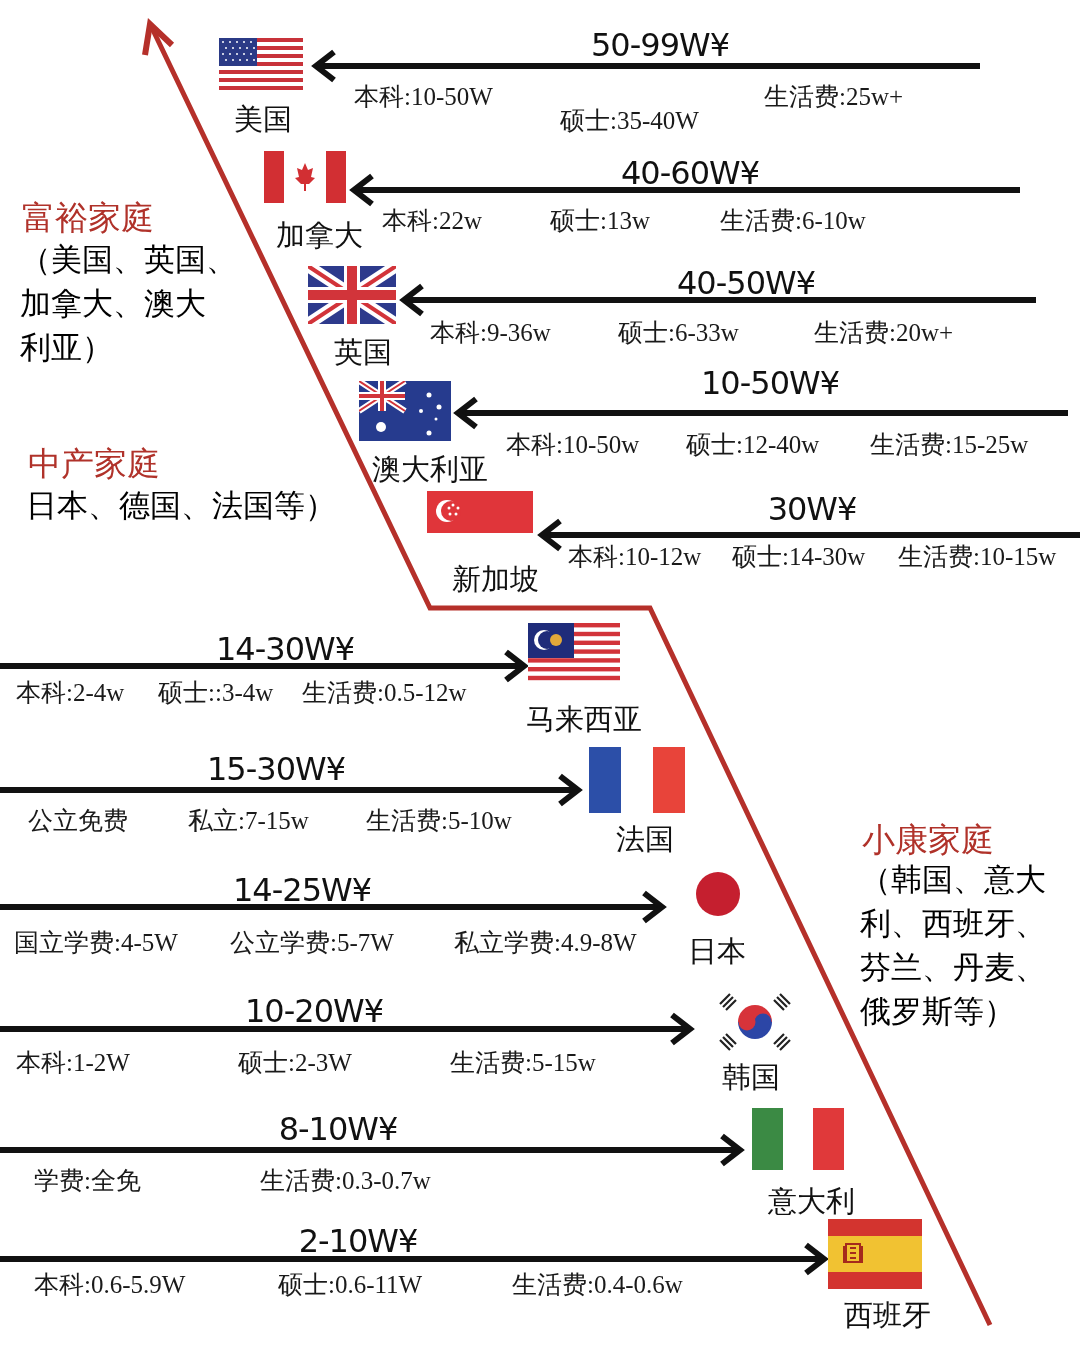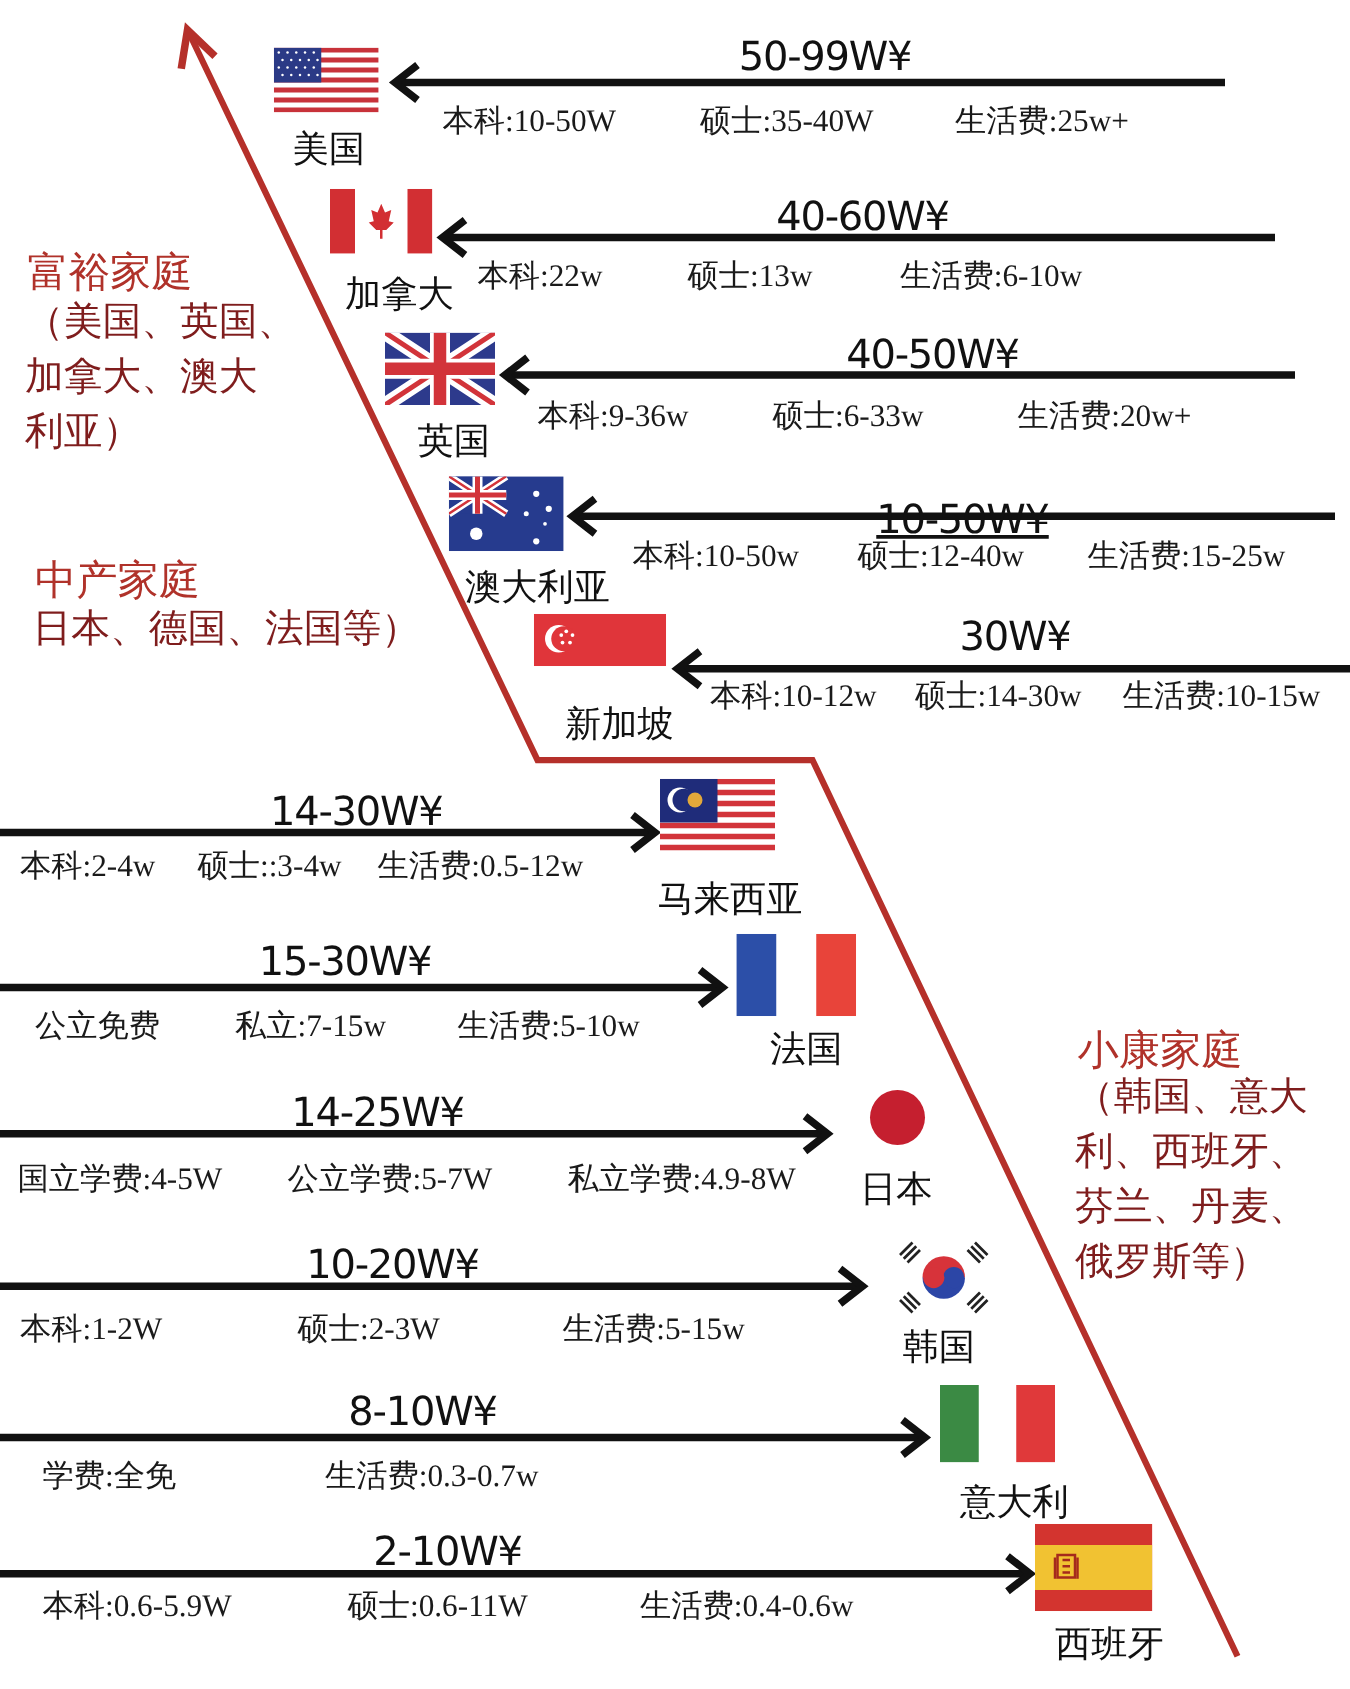--- a/index.html
+++ b/index.html
@@ -5,21 +5,21 @@
   html, body { margin:0; padding:0; background:#ffffff; }
   body { width:1080px; height:1351px; position:relative; overflow:hidden;
          font-family:"DejaVu Serif","Liberation Serif",serif; color:#111; }
   svg.lines { position:absolute; left:0; top:0; }
   .price { position:absolute; font-family:"DejaVu Sans","Liberation Sans",sans-serif;
            font-size:32px; color:#111; letter-spacing:-1px; white-space:nowrap; transform:translateX(-50%); }
   .detail { position:absolute; font-size:25px; white-space:nowrap; color:#1a1a1a; font-family:"Liberation Serif","DejaVu Serif",serif; }
   .detail span { position:absolute; white-space:nowrap; }
   .cname { position:absolute; font-size:29px; white-space:nowrap; font-family:"Liberation Serif","DejaVu Serif",serif; }
   .tier-title { position:absolute; font-family:"DejaVu Sans","Liberation Sans",sans-serif; font-size:33px; color:#b0322a; white-space:nowrap; }
-  .tier-desc { position:absolute; font-family:Liberation Mono, monospace; font-size:31px; line-height:44px; color:#7f1d1d; }
+  .tier-desc { position:absolute; font-family:Liberation Serif, serif; font-size:31px; line-height:44px; color:#000000; }
   .flag { position:absolute; overflow:hidden; }
 </style>
 </head>
 <body>
 
 <svg class="lines" width="1080" height="1351">
   <defs>
     <marker id="redhead" markerWidth="10" markerHeight="10" refX="5" refY="5" orient="auto-start-reverse" markerUnits="userSpaceOnUse">
     </marker>
   </defs>
@@ -128,21 +128,21 @@
         <circle cx="21" cy="22" r="1"></circle>
         <circle cx="28" cy="22" r="1"></circle>
         <circle cx="35" cy="22" r="1"></circle>
     </g>
   </svg>
 </div>
 <div class="cname" style="left:234px;top:100px;">美国</div>
 <div class="price" style="left:660px;top:26px;">50-99W¥</div>
 <div class="detail" style="left:354px;top:80px;">
   <span style="left:0;">本科:10-50W</span>
-  <span style="left:206px;">硕士:35-40W</span>
+  <span style="left:206px;margin-top:24px;">硕士:35-40W</span>
   <span style="left:410px;">生活费:25w+</span>
 </div>
 
 <div class="flag" style="left:264px;top:151px;width:82px;height:52px;">
   <svg width="82" height="52" viewBox="0 0 82 52">
     <rect width="82" height="52" fill="#fff"></rect>
     <rect width="20" height="52" fill="#d22f33"></rect>
     <rect x="62" width="20" height="52" fill="#d22f33"></rect>
     <path d="M41 12 L44 19 L49 17 L47 26 L51 27 L45 33 L42 33 L42 40 L40 40 L40 33 L37 33 L31 27 L35 26 L33 17 L38 19 Z" fill="#d22f33"></path>
   </svg>
@@ -190,21 +190,21 @@
       <circle cx="22" cy="46" r="5"></circle>
       <circle cx="70" cy="14" r="2.5"></circle>
         <circle cx="62" cy="30" r="2"></circle>
         <circle cx="80" cy="26" r="2.5"></circle>
       <circle cx="77" cy="38" r="1.5"></circle>
         <circle cx="70" cy="52" r="2.5"></circle>
     </g>
   </svg>
 </div>
 <div class="cname" style="left:372px;top:450px;">澳大利亚</div>
-<div class="price" style="left:770px;top:396px;text-decoration:underline;">10-50W¥</div>
+<div class="price" style="left:770px;top:364px;">10-50W¥</div>
 <div class="detail" style="left:506px;top:428px;">
   <span style="left:0;">本科:10-50w</span>
   <span style="left:180px;">硕士:12-40w</span>
   <span style="left:364px;">生活费:15-25w</span>
 </div>
 
 <div class="flag" style="left:427px;top:491px;width:106px;height:42px;">
   <svg width="106" height="42" viewBox="0 0 106 42">
     <rect width="106" height="42" fill="#e0353a"></rect>
     <circle cx="20" cy="20" r="11" fill="#fff"></circle>

